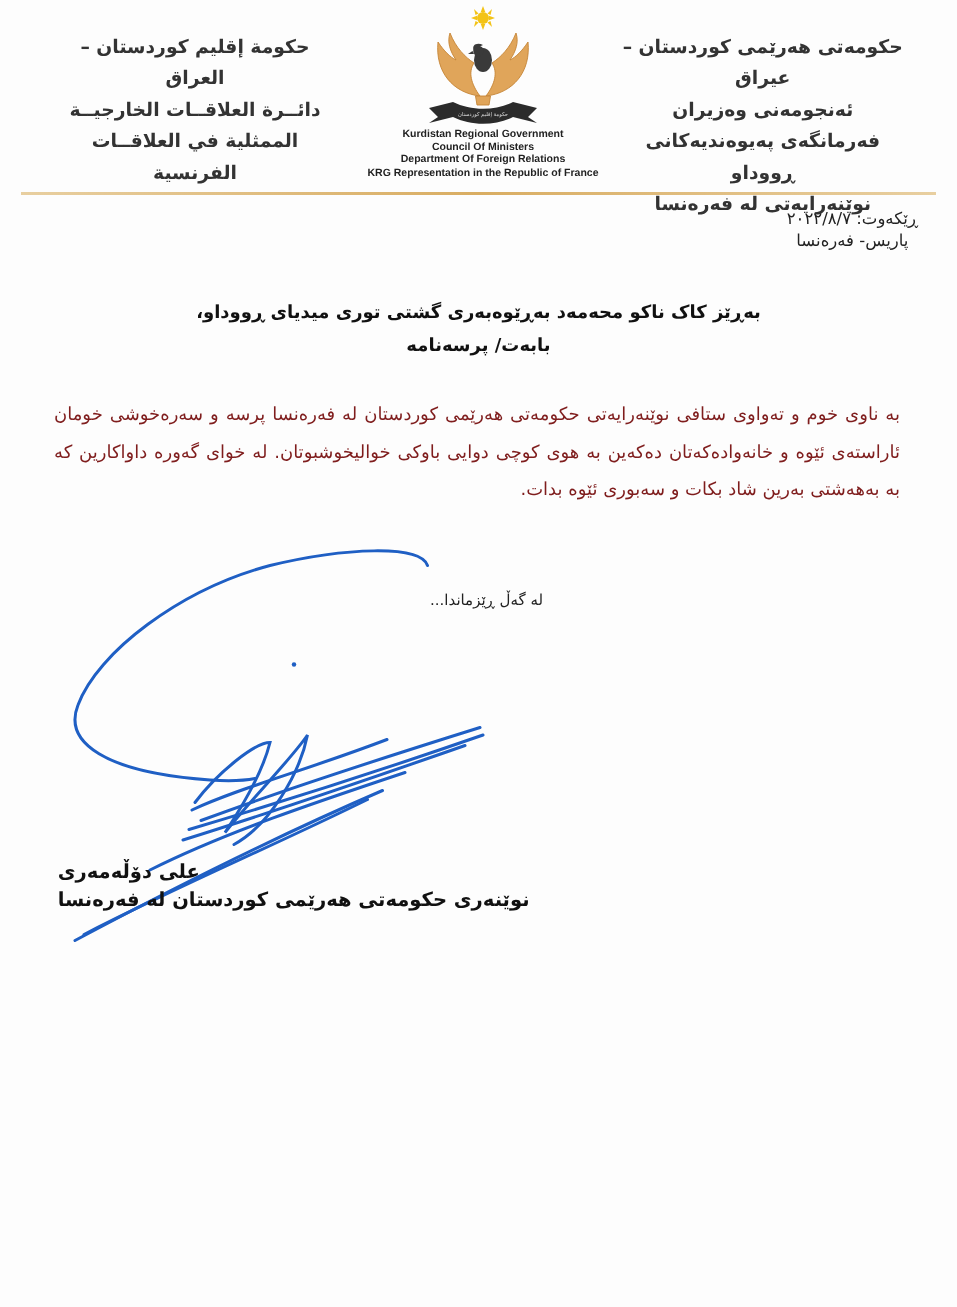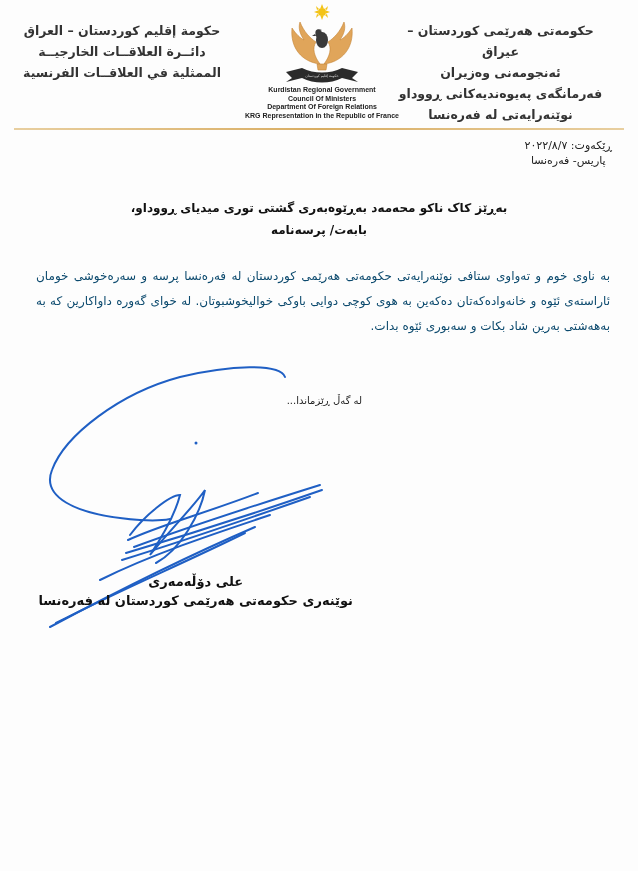--- a/index.html
+++ b/index.html
@@ -1,34 +1,34 @@
 <!DOCTYPE html>
 <html><head>
 <meta charset="utf-8">
 <style>
   html, body { margin: 0; padding: 0; }
   body {
     width: 638px; height: 871px; background: #fdfdfd; position: relative; overflow: hidden;
     font-family: "DejaVu Sans", "Liberation Sans", sans-serif; color: #222;
   }
   .hdr-block { position: absolute; top: 20px; text-align: center; direction: rtl; font-weight: bold; color: #333; }
-  .hdr-block div { font-size: 12.5px; line-height: 21px; }
+  .hdr-block div { font-size: 12.5px; line-height: 21px; margin-left: 16px; }
   .hdr-left { left: 22px; width: 200px; }
   .hdr-right { right: 30px; width: 215px; }
   .logo-wrap { position: absolute; left: 262px; top: 4px; width: 120px; text-align: center; }
   .logo-wrap svg { display: block; margin: 0 auto; }
   .logo-text { font-family: "Liberation Sans", sans-serif; font-weight: bold; font-size: 7px; line-height: 8.5px; color: #222; }
   .logo-text.wide { width: 180px; margin-left: -30px; }
   .rule { position: absolute; left: 14px; right: 14px; top: 128px; height: 2px; background: linear-gradient(to right, #e8cfa0, #d9ad62 50%, #e8cfa0); }
   .meta { position: absolute; right: 26px; top: 138px; direction: rtl; text-align: center; font-size: 11px; line-height: 15px; color: #222; }
   .subject { position: absolute; left: 0; right: 0; top: 197px; text-align: center; direction: rtl; font-weight: bold; font-size: 12px; line-height: 22px; color: #111; }
-  .body-text { position: absolute; left: 36px; right: 28px; top: 264px; direction: rtl; text-align: justify; text-align-last: right; font-size: 12px; line-height: 25px; color: #0c4a6e; }
+  .body-text { position: absolute; left: 36px; right: 38px; top: 264px; direction: rtl; text-align: justify; text-align-last: right; font-size: 12px; line-height: 25px; color: #7f1d1d; }
   .closing { position: absolute; right: 276px; top: 395px; direction: rtl; font-size: 10px; color: #222; }
   .signature { position: absolute; left: 30px; top: 355px; }
-  .sign-name { position: absolute; right: 285px; top: 572px; direction: rtl; font-weight: bold; font-size: 13px; line-height: 19px; text-align: center; color: #111; }
+  .sign-name { position: absolute; right: 285px; top: 572px; direction: rtl; font-weight: bold; font-size: 13px; line-height: 19px; text-align: left; color: #111; }
 </style>
 </head>
 <body>
 
 <div class="hdr-block hdr-left">
   <div>حكومة إقليم كوردستان – العراق</div>
   <div>دائــرة العلاقــات الخارجيــة</div>
   <div>الممثلية في العلاقــات الفرنسية</div>
 </div>
 

